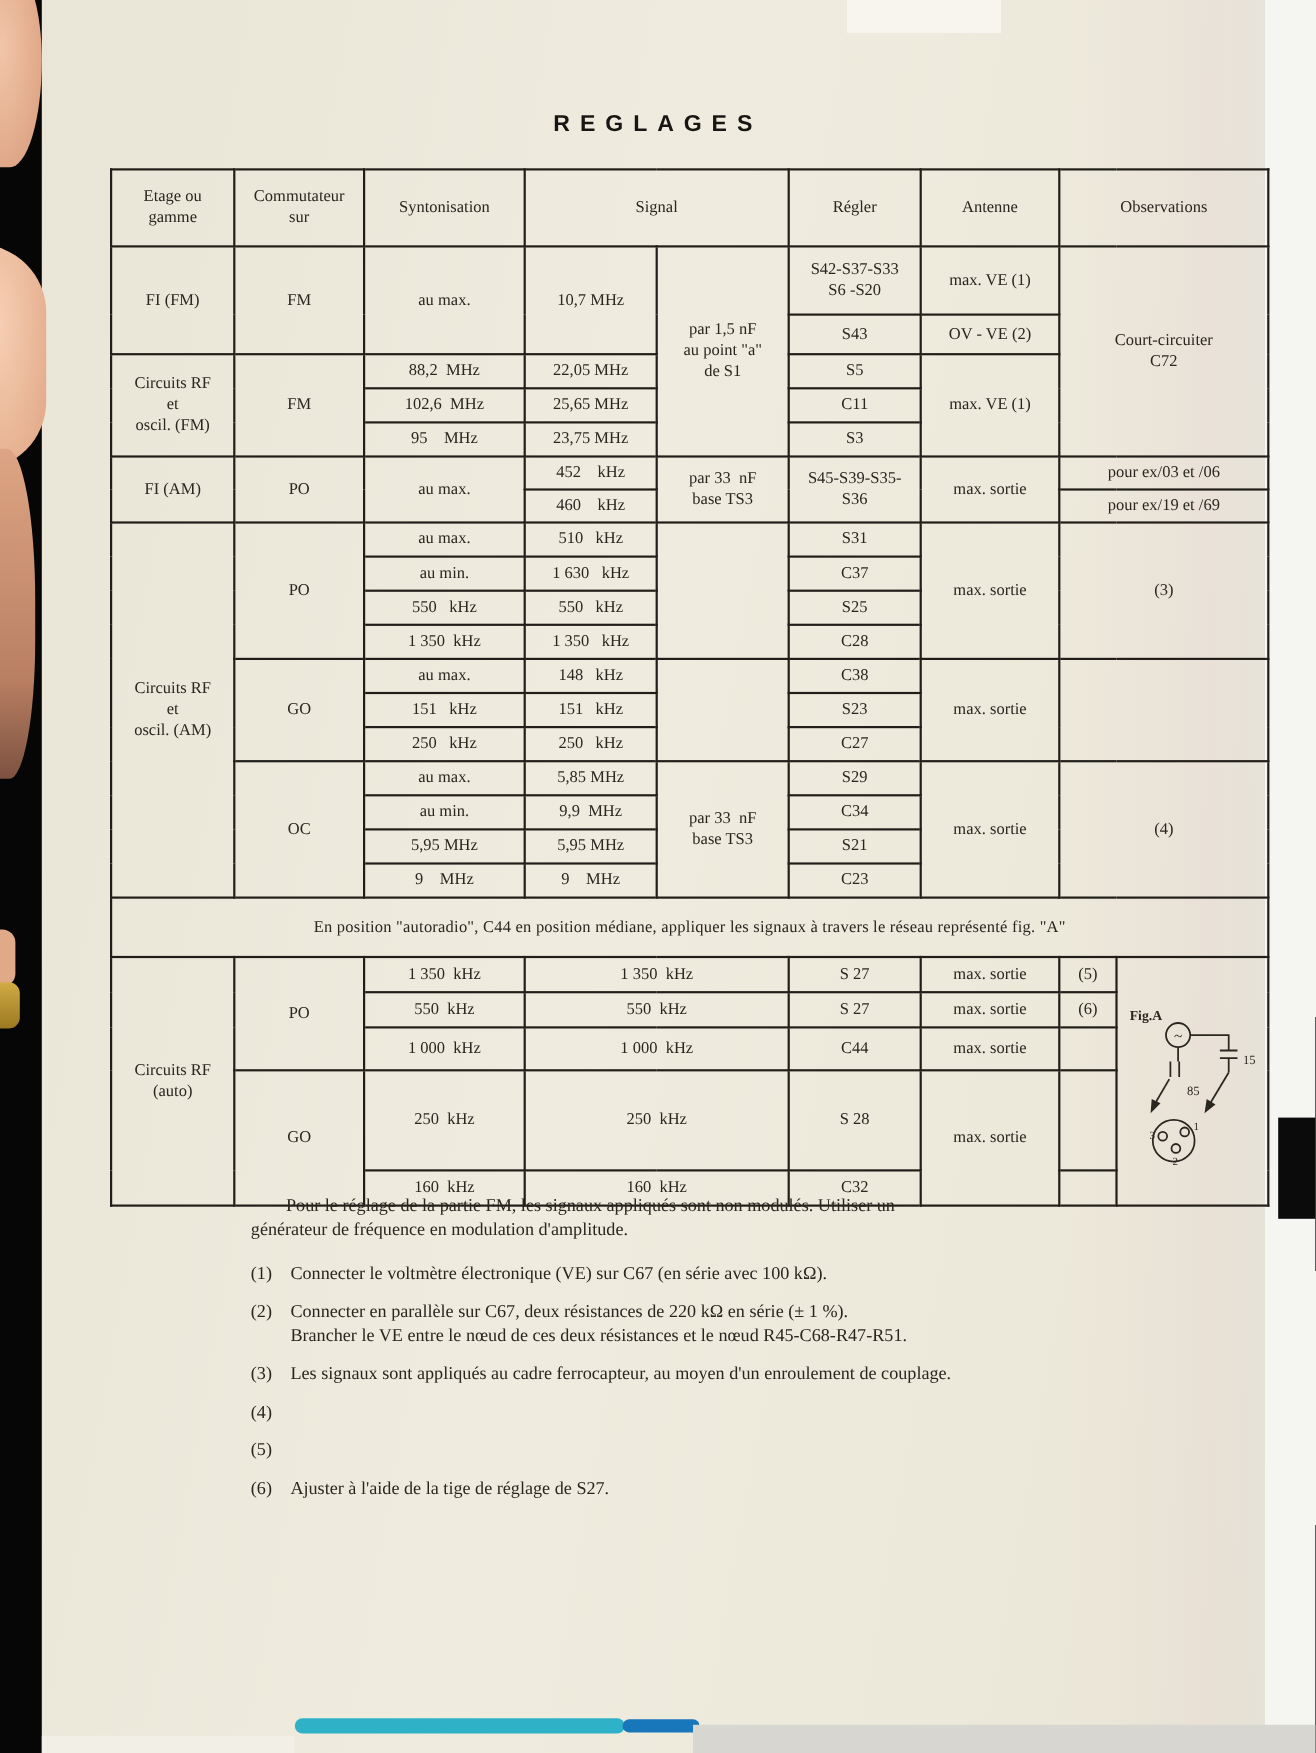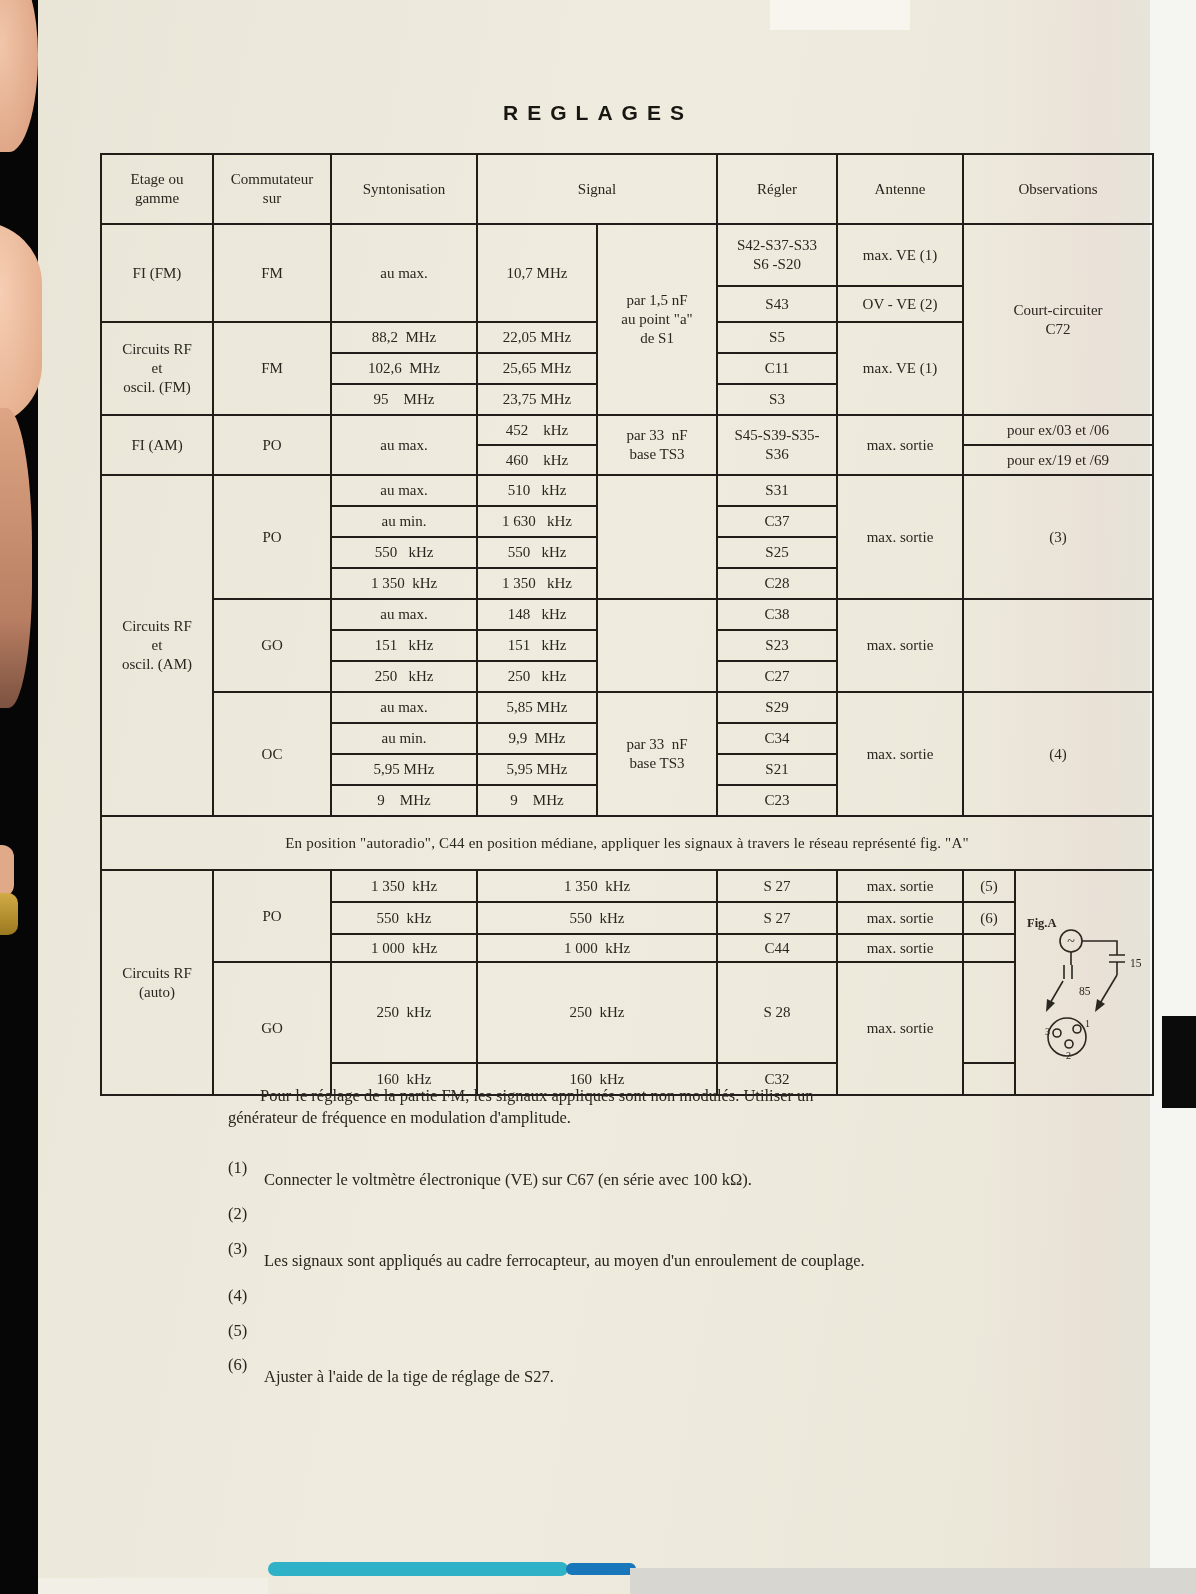--- a/index.html
+++ b/index.html
@@ -57,24 +57,24 @@
   td.figcell{padding:0;vertical-align:top;}
   .figwrap{width:100%;height:100%;}
   svg .ln{stroke:#2a2620;stroke-width:1.6;fill:none;}
   svg .ar{fill:#2a2620;stroke:none;}
   svg text{fill:#2a2620;font-family:"Liberation Serif","DejaVu Serif",serif;}
 
   .notes{
     position:absolute;left:228px;top:1085px;width:784px;
     font-size:16.5px;line-height:1.32;color:#29251f;
   }
-  .notes .intro{white-space:pre-line;text-indent:32px;margin-bottom:28px;}
+  .notes .intro{white-space:pre-line;text-indent:32px;margin-bottom:18px;}
   .fn{display:flex;align-items:flex-start;margin-bottom:13px;}
   .fn-num{width:36px;flex-shrink:0;}
-  .fn-text{white-space:pre-line;margin-top:12px;}
+  .fn-text{white-space:pre-line;}
 </style>
 </head>
 <body>
 
 <div class="paper"></div>
 <div class="edge-strip"></div>
 <div class="notch-right"></div>
 <div class="top-patch"></div>
 <div class="tint-right"></div>
 <div class="hand-thumb"></div>
@@ -286,21 +286,21 @@
         </div>
       </td>
     </tr>
     <tr style="height:32px">
       <td>550&nbsp;&nbsp;kHz</td>
       <td colspan="2">550&nbsp;&nbsp;kHz</td>
       <td>S 27</td>
       <td>max. sortie</td>
       <td>(6)</td>
     </tr>
-    <tr style="height:28px">
+    <tr style="height:39px">
       <td>1&nbsp;000&nbsp;&nbsp;kHz</td>
       <td colspan="2">1&nbsp;000&nbsp;&nbsp;kHz</td>
       <td>C44</td>
       <td>max. sortie</td>
       <td></td>
     </tr>
     <tr style="height:32px">
       <td rowspan="2">GO</td>
       <td>250&nbsp;&nbsp;kHz</td>
       <td colspan="2">250&nbsp;&nbsp;kHz</td>
@@ -319,20 +319,22 @@
 
 <div class="notes">
   <div class="intro">Pour le réglage de la partie FM, les signaux appliqués sont non modulés. Utiliser un
 générateur de fréquence en modulation d'amplitude.</div>
   <div class="fn">
     <span class="fn-num">(1)</span>
     <span class="fn-text">Connecter le voltmètre électronique (VE) sur C67 (en série avec 100 kΩ).</span>
   </div>
   <div class="fn">
     <span class="fn-num">(2)</span>
+    <span class="fn-text">Connecter en parallèle sur C67, deux résistances de 220 kΩ en série  (± 1 %).
+Brancher le VE entre le nœud de ces deux résistances et le nœud R45-C68-R47-R51.</span>
   </div>
   <div class="fn">
     <span class="fn-num">(3)</span>
     <span class="fn-text">Les signaux sont appliqués au cadre ferrocapteur, au moyen d'un enroulement de couplage.</span>
   </div>
   <div class="fn">
     <span class="fn-num">(4)</span>
   </div>
   <div class="fn">
     <span class="fn-num">(5)</span>

